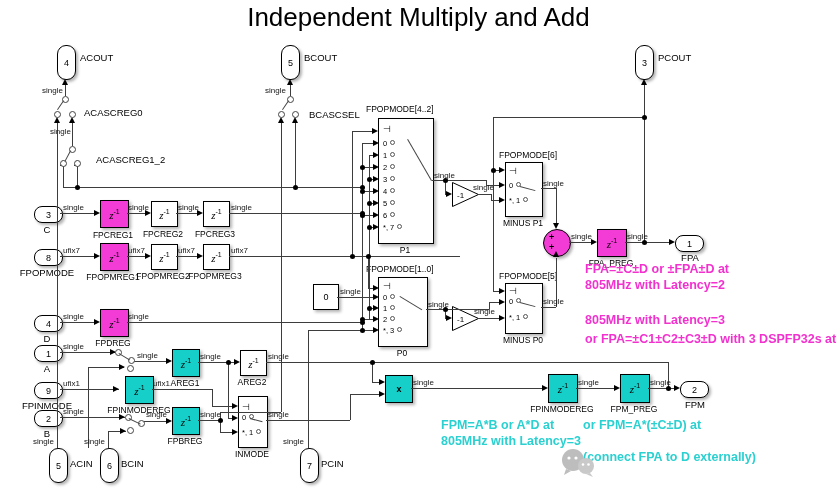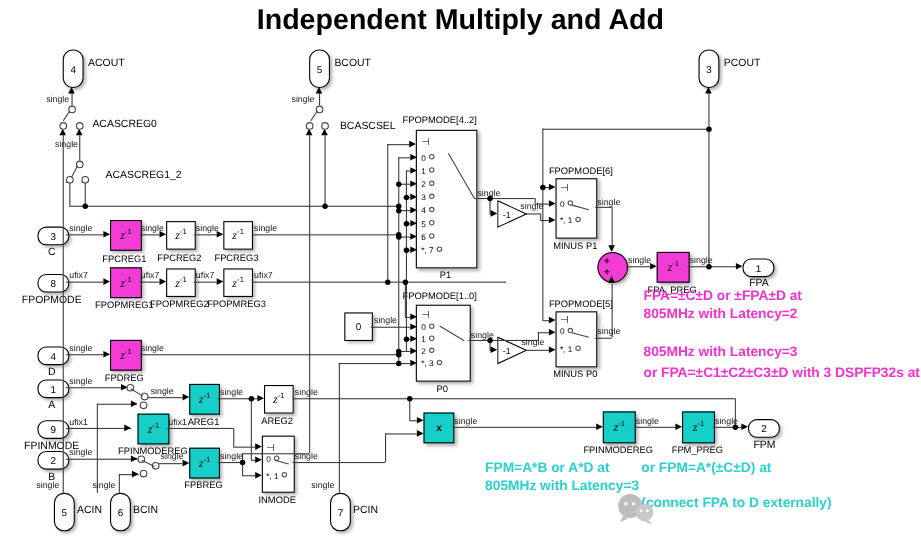--- a/index.html
+++ b/index.html
@@ -1,19 +1,19 @@
 <!DOCTYPE html>
 <html><head>
 <meta charset="utf-8">
 <style>
   html,body{margin:0;padding:0;background:#fff}
   .canvas{position:relative;width:837px;height:496px;background:#fff;
     font-family:"Liberation Sans",sans-serif;overflow:hidden}
   .title{position:absolute;top:2px;left:0;width:100%;text-align:center;
-    font-size:26px;font-weight:bold;color:#000}
+    font-size:26px;font-weight:normal;color:#000}
   .h{position:absolute;height:1px;background:#3d3d3d}
   .v{position:absolute;width:1px;background:#3d3d3d}
   .ar{position:absolute;width:0;height:0;border-top:3.5px solid transparent;
     border-bottom:3.5px solid transparent;border-left:6px solid #000}
   .au{position:absolute;width:0;height:0;border-left:3.5px solid transparent;
     border-right:3.5px solid transparent;border-bottom:6px solid #000}
   .ad{position:absolute;width:0;height:0;border-left:3.5px solid transparent;
     border-right:3.5px solid transparent;border-top:6px solid #000}
   .dot{position:absolute;width:5px;height:5px;border-radius:50%;background:#000}
   .sw{position:absolute;width:5px;height:5px;border:1px solid #444;border-radius:50%;background:#fff}

